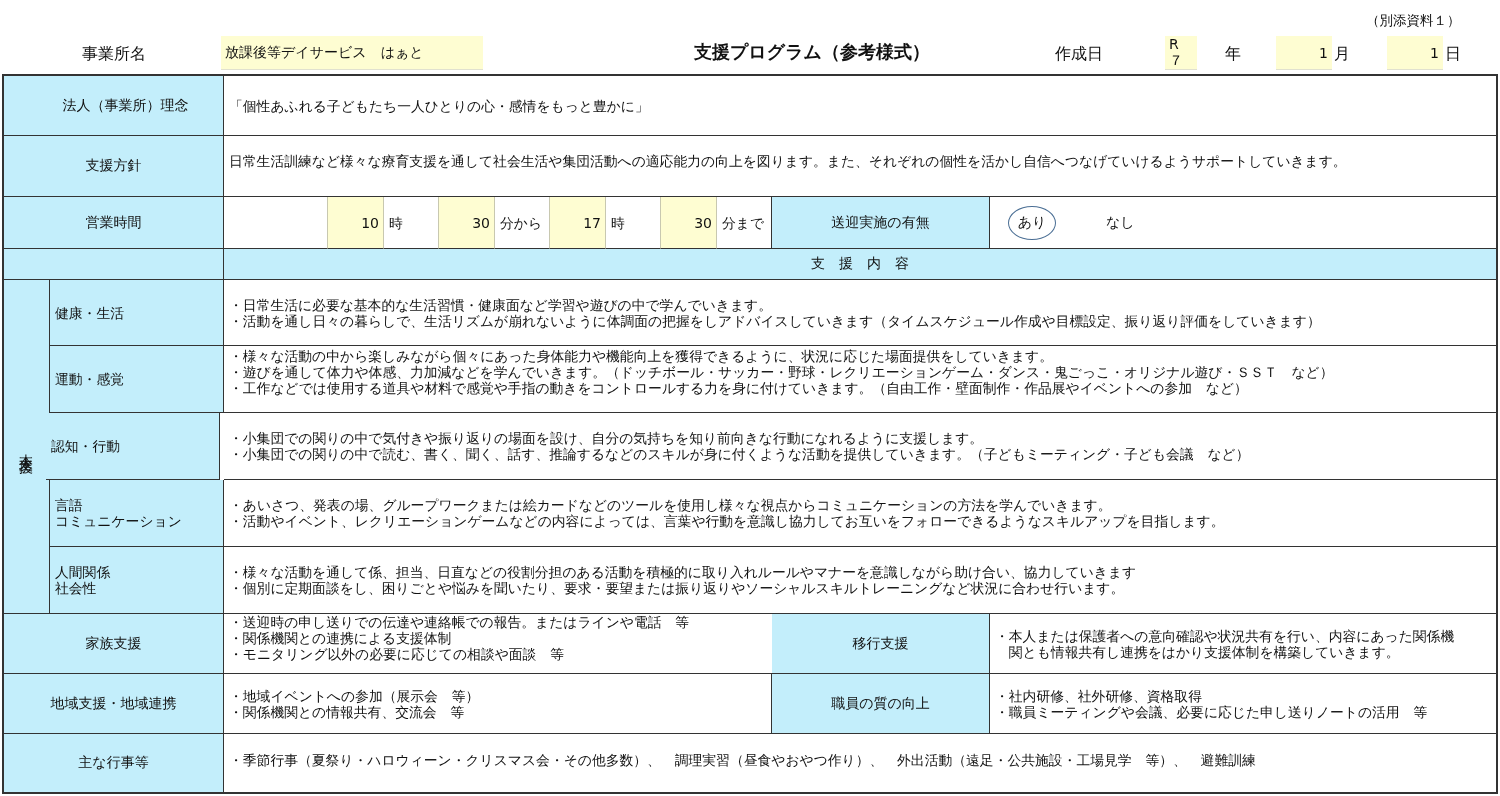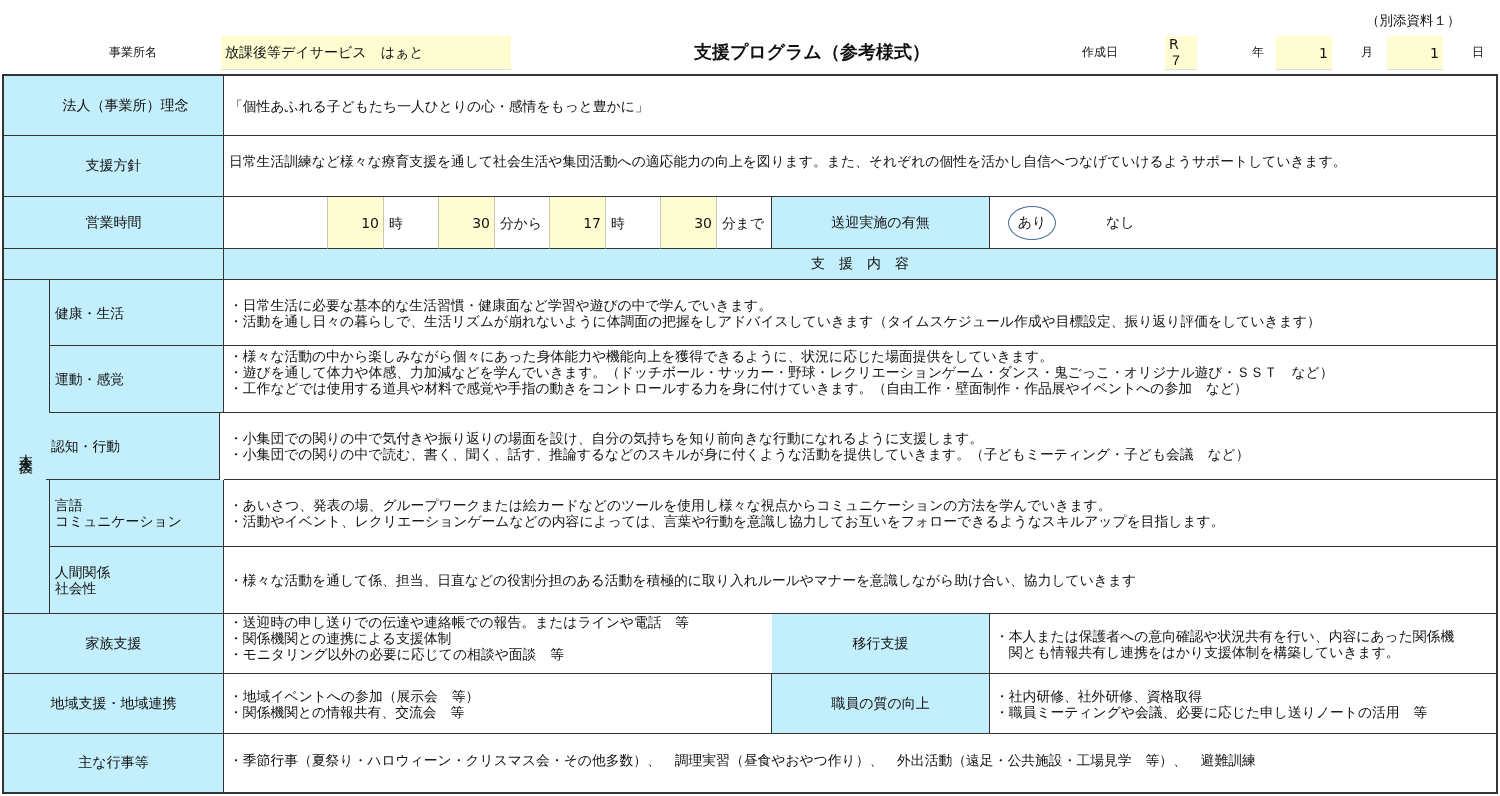--- a/index.html
+++ b/index.html
@@ -7,21 +7,21 @@
   body { font-family: "DejaVu Sans", "Liberation Sans", sans-serif; color: #111; font-size: 14px; position: relative; }
 
   .abs { position: absolute; }
   .yellow { background: #fefdd2; }
   .blue { background: #c3eefb; }
   .center { display: flex; align-items: center; justify-content: center; text-align: center; }
   .vcenter { display: flex; align-items: center; }
 
   
   .attach-note { left: 1366px; top: 12px; font-size: 13.5px; }
-  .hdr-label { font-size: 12px; margin-left: 27px; }
+  .hdr-label { font-size: 16px; }
   .hdr-field { height: 34px; top: 36px; border-bottom: 1px solid #e1e1cf; padding: 0 4px; font-size: 14px; }
   .title { left: 600px; top: 40px; width: 330px; font-size: 18px; font-weight: bold; text-align: right; }
 
   
   .grid { left: 2px; top: 74px; width: 1496px; height: 720px; border: 2px solid #333; }
   .cell { position: absolute; border-right: 1.5px solid #333; border-bottom: 1.5px solid #333; }
   .cell.nor { border-right: none; }
   .cell.nob { border-bottom: none; }
   .txt { padding-left: 5px; font-size: 13.8px; line-height: 16px; }
   .lines div { white-space: nowrap; }
@@ -30,21 +30,21 @@
 
   .circle { display: inline-flex; align-items: center; justify-content: center; border: 1.6px solid #4a6e94; border-radius: 50%; width: 48px; height: 34px; }
   .vertical-label { writing-mode: vertical-rl; text-orientation: upright; letter-spacing: 2px; font-size: 14px; }
 </style>
 </head>
 <body>
 
 <div class="abs attach-note">（別添資料１）</div>
 
 <div class="abs hdr-label" style="left:82px; top:44px;">事業所名</div>
-<div class="abs hdr-field yellow vcenter" style="left:221px; width:290px;text-align:right;">放課後等デイサービス　はぁと</div>
+<div class="abs hdr-field yellow vcenter" style="left:221px; width:262px;text-align:right;">放課後等デイサービス　はぁと</div>
 
 <div class="abs title">支援プログラム（参考様式）</div>
 
 <div class="abs hdr-label" style="left:1055px; top:44px;">作成日</div>
 <div class="abs hdr-field yellow vcenter" style="left:1165px; width:32px; letter-spacing:2px;">R７</div>
 <div class="abs hdr-label" style="left:1225px; top:44px;">年</div>
 <div class="abs hdr-field yellow vcenter" style="left:1276px; width:56px; justify-content:flex-end;">1</div>
 <div class="abs hdr-label" style="left:1334px; top:44px;">月</div>
 <div class="abs hdr-field yellow vcenter" style="left:1387px; width:56px; justify-content:flex-end;">1</div>
 <div class="abs hdr-label" style="left:1445px; top:44px;">日</div>
@@ -126,20 +126,21 @@
 
   <div class="cell blue vcenter txt lines" style="left:46px; top:471px; width:174px; height:67px;">
     <div>
       <div>人間関係</div>
       <div>社会性</div>
     </div>
   </div>
   <div class="cell nor vcenter txt lines" style="left:220px; top:471px; width:1272px; height:67px;">
     <div>
       <div>・様々な活動を通して係、担当、日直などの役割分担のある活動を積極的に取り入れルールやマナーを意識しながら助け合い、協力していきます</div>
+      <div>・個別に定期面談をし、困りごとや悩みを聞いたり、要求・要望または振り返りやソーシャルスキルトレーニングなど状況に合わせ行います。</div>
     </div>
   </div>
 
   <div class="cell blue center" style="left:0; top:538px; width:220px; height:60px;">
     <span>家族支援</span>
   </div>
   <div class="cell txt lines" style="left:220px; top:538px; width:600px; height:60px; padding-top:0;">
     <div>・送迎時の申し送りでの伝達や連絡帳での報告。またはラインや電話　等</div>
     <div>・関係機関との連携による支援体制</div>
     <div>・モニタリング以外の必要に応じての相談や面談　等</div>

